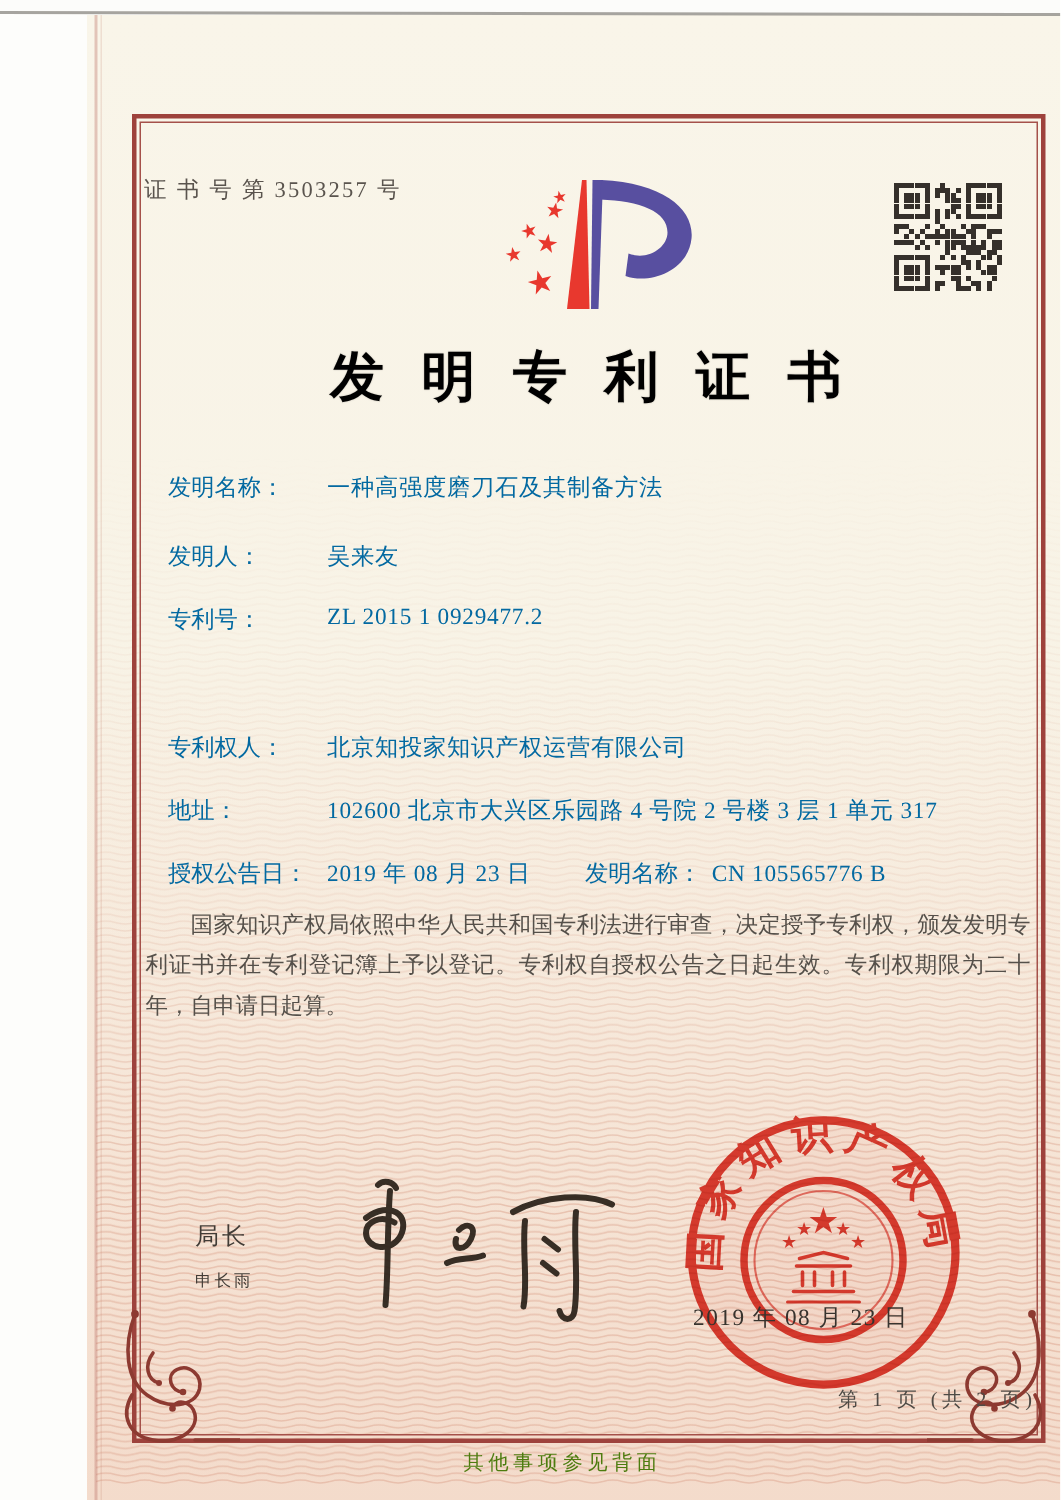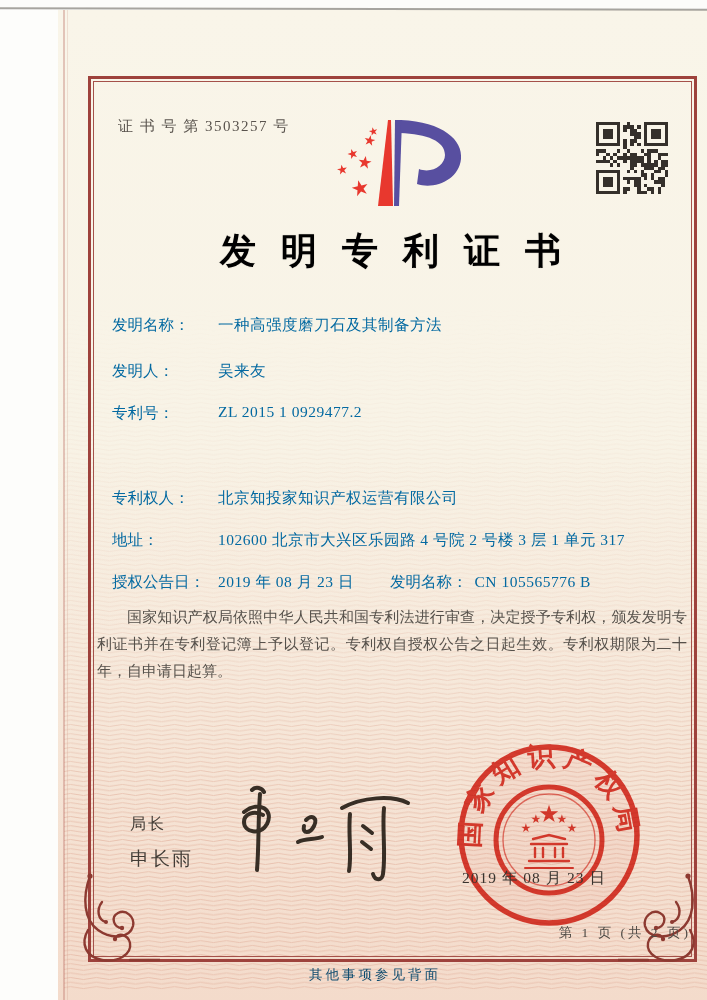--- a/index.html
+++ b/index.html
@@ -17,39 +17,39 @@
   .paper-edge-line{position:absolute;left:63px;top:10px;width:2px;height:990px;background:#bd7468;opacity:.38;z-index:2;}
   .paper-edge-line2{position:absolute;left:67px;top:10px;width:1px;height:990px;background:#c98b7d;opacity:.22;z-index:2;}
   
   #frame{position:absolute;left:88px;top:76px;width:603px;height:880px;border:3px solid #9e423c;z-index:2;}
   #frame::after{content:"";position:absolute;left:2px;top:2px;right:2px;bottom:2px;border:1px solid #a5514a;}
   .flourish{position:absolute;z-index:3;}
   
   #waves{position:absolute;left:64px;top:300px;z-index:1;}
   
   .txt{position:absolute;z-index:4;color:#54504a;white-space:nowrap;}
-  #cert-no{left:118px;top:117px;font-size:15px;letter-spacing:1.5px;color:#5a544e;}
+  #cert-no{left:96px;top:117px;font-size:15px;letter-spacing:1.5px;color:#5a544e;}
   #logo{position:absolute;left:330px;top:106px;z-index:4;}
   #qr{position:absolute;left:596px;top:122px;z-index:4;}
   #title{left:206px;top:227px;font-size:36px;letter-spacing:25px;font-weight:600;color:#000000;text-shadow:0 0 1px rgba(48,46,43,.4);margin-left:14px;}
   .row{position:absolute;left:112px;z-index:4;font-size:15.5px;color:#0369a1;white-space:nowrap;}
   .flabel{display:inline-block;width:99px;height:20px;overflow:hidden;text-align:justify;text-align-last:justify;vertical-align:top;}
   .flabel::after{content:"";display:inline-block;width:100%;height:0;}
   .fvalue{margin-left:7px;letter-spacing:.5px;}
   .grant2{position:absolute;left:278px;top:0;}
   #paragraphs{position:absolute;left:97px;top:604px;width:590px;z-index:4;color:#55504a;
       font-size:15px;line-height:27px;text-align:justify;}
   #paragraphs p{margin:0;text-indent:2em;}
   #signer-title{left:130px;top:814px;font-size:16px;color:#423c36;letter-spacing:2px;}
-  #signer-name{left:130px;top:846px;font-size:19px;color:#423c36;letter-spacing:2px;}
+  #signer-name{left:130px;top:846px;font-size:11px;color:#423c36;letter-spacing:2px;}
   #signature{position:absolute;left:232px;top:778px;z-index:5;}
   #seal{position:absolute;left:454px;top:740px;z-index:4;mix-blend-mode:multiply;opacity:.95;}
   #seal-date{left:462px;top:868px;font-size:15.5px;color:#38332e;letter-spacing:1px;z-index:5;}
   #page-no{left:88px;top:924px;width:603px;text-align:right;font-size:13.5px;color:#4e4a45;letter-spacing:3px;}
-  #back-note{left:70px;top:966px;width:610px;text-align:center;font-size:13.5px;color:#0c4a6e;letter-spacing:3px;}
+  #back-note{left:70px;top:966px;width:610px;text-align:center;font-size:13.5px;color:#4d7c0f;letter-spacing:3px;}
 </style>
 </head>
 <body>
 
 <div id="scan-page">
 
   <div id="paper"></div>
   <div class="scan-top-strip"></div>
   <div class="scan-top-line"></div>
   <div class="paper-edge-line"></div>

